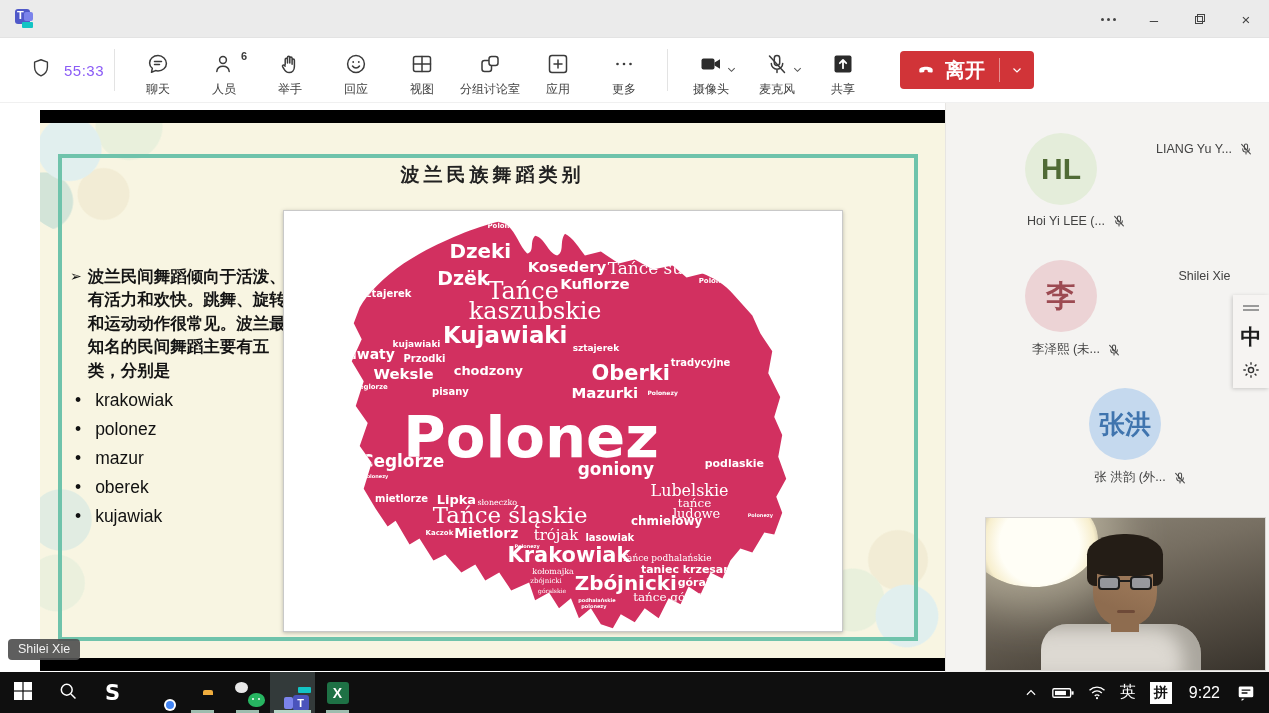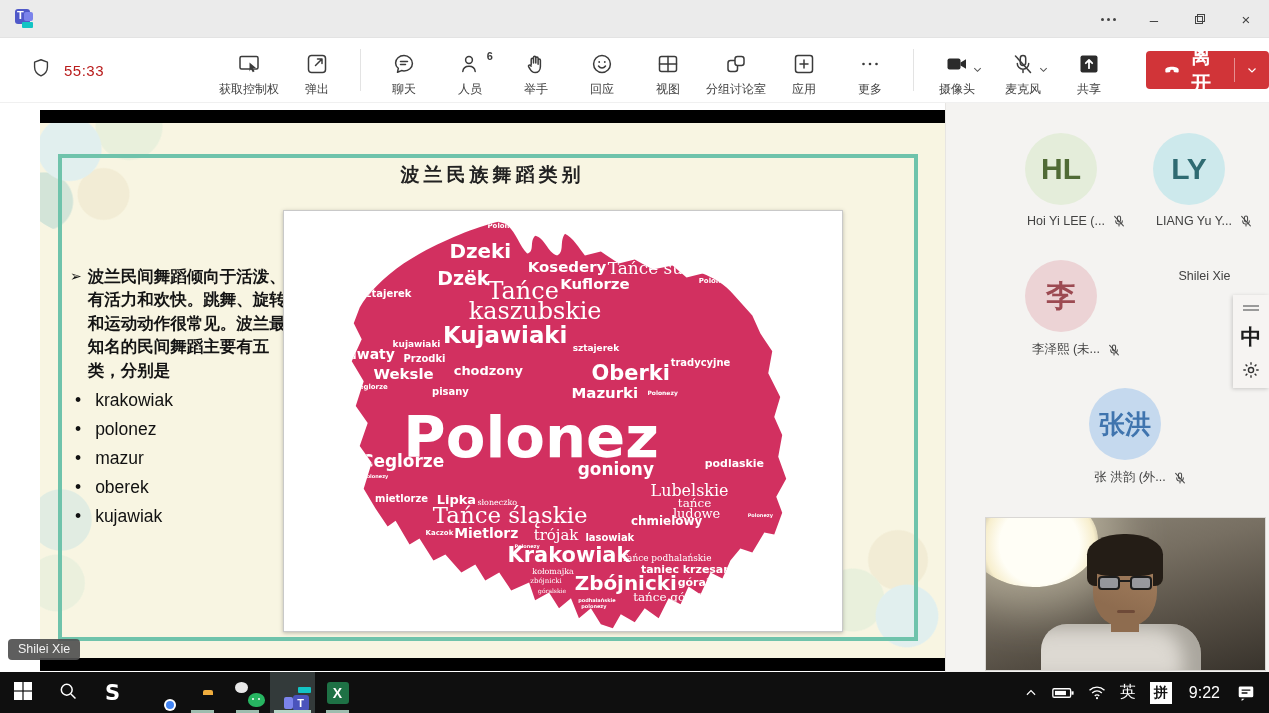--- a/index.html
+++ b/index.html
@@ -17,21 +17,21 @@
   .tb-controls { position:absolute; right:0; top:0; height:38px; display:flex; }
   .tb-btn { width:46px; height:38px; display:flex; align-items:center; justify-content:center; color:#444; font-size:15px; cursor:default; }
   .tb-dots span { width:3px; height:3px; background:#444; border-radius:50%; display:inline-block; margin:0 1.5px; }
   .restore-glyph { position:relative; width:10px; height:10px; }
   .restore-glyph i { position:absolute; left:0; top:2px; width:8px; height:8px; border:1px solid #444; background:#ebebeb; }
   .restore-glyph b { position:absolute; left:2px; top:0; width:8px; height:8px; border:1px solid #444; }
 
   
   .toolbar { position:absolute; left:0; top:38px; width:1269px; height:65px; background:#fff; border-bottom:1px solid #f0f0f0; display:flex; align-items:center; }
   .tbr-left { display:flex; align-items:center; margin-left:30px; }
-  .timer { font-size:15px; color:#b91c1c; margin-left:12px; letter-spacing:.5px; }
+  .timer { font-size:15px; color:#8b5cf6; margin-left:12px; letter-spacing:.5px; }
   .btn-row { display:flex; align-items:flex-start; }
   .mt-btn { display:flex; flex-direction:column; align-items:center; min-width:56px; margin:0 5px; padding-top:7px; cursor:default; position:relative; }
   .mt-btn .ic { height:28px; display:flex; align-items:center; justify-content:center; color:#3b3b3b; position:relative; }
   .mt-btn .lbl { font-size:12px; color:#424242; margin-top:3px; white-space:nowrap; }
   .mt-badge { position:absolute; right:-11px; top:0px; font-size:11px; font-weight:bold; color:#3b3b3b; }
   .mt-chevron { position:absolute; right:-14px; bottom:-1px; color:#555; }
   .tbr-divider { width:1px; height:42px; background:#e3e3e3; margin:0 10px; align-self:center; }
   .group-takecontrol { margin-left:110px; }
   .leave-btn { margin-left:24px; height:38px; background:#d13438; border-radius:4px; display:flex; align-items:center; color:#fff; cursor:default; }
   .leave-main { display:flex; align-items:center; padding:0 14px 0 16px; }
@@ -166,40 +166,20 @@
   </div>
 </div>
 
 <div class="toolbar">
   <div class="tbr-left">
     <span id="shield-slot"><svg width="22" height="22" viewBox="0 0 24 24" fill="none" stroke="#3b3b3b" stroke-width="1.5" stroke-linecap="round" stroke-linejoin="round">
           <path d="M12 3l7 2.6v5.2c0 4.6-2.9 7.9-7 9.7-4.1-1.8-7-5.1-7-9.7V5.6z"></path>
         </svg></span>
     <span class="timer">55:33</span>
   </div>
-  <div class="btn-row group-takecontrol" id="group-left">
-      <div class="mt-btn">
-        <span class="ic">
-          <svg width="24" height="24" viewBox="0 0 24 24" fill="none" stroke="#3b3b3b" stroke-width="1.5" stroke-linecap="round" stroke-linejoin="round">
-            <rect x="3" y="4.5" width="18" height="12.5" rx="1.5"></rect>
-            <path d="M12.5 10.5l6.5 5.5h-3.4l2 3.2-1.8 1-1.9-3.3-1.4 2.6z" fill="#3b3b3b" stroke="none"></path>
-          </svg>
-        </span>
-        <span class="lbl">获取控制权</span>
-      </div>
-      <div class="mt-btn">
-        <span class="ic">
-          <svg width="24" height="24" viewBox="0 0 24 24" fill="none" stroke="#3b3b3b" stroke-width="1.5" stroke-linecap="round" stroke-linejoin="round">
-            <rect x="3.5" y="3.5" width="17" height="17" rx="3"></rect>
-            <path d="M10.5 13.5L17 7M12.5 7H17v4.5"></path>
-          </svg>
-        </span>
-        <span class="lbl">弹出</span>
-      </div>
-    </div>
   <div class="tbr-divider"></div>
   <div class="btn-row" id="group-center">
       <div class="mt-btn">
         <span class="ic">
           <svg width="24" height="24" viewBox="0 0 24 24" fill="none" stroke="#3b3b3b" stroke-width="1.5" stroke-linecap="round" stroke-linejoin="round">
             <path d="M12 3.6c-4.7 0-8.4 3.2-8.4 7.3 0 2.2 1 4.1 2.7 5.4l-.8 4 4-1.7c.8.2 1.6.3 2.5.3 4.7 0 8.4-3.2 8.4-7.3S16.7 3.6 12 3.6z"></path>
             <path d="M8.5 9.5h7M8.5 12.5h5"></path>
           </svg>
         </span>
         <span class="lbl">聊天</span>
@@ -443,23 +423,20 @@
             <span>Hoi Yi LEE (...</span>
             <span class="mic">
               <svg width="14" height="14" viewBox="0 0 24 24" fill="none" stroke="#4a4a4a" stroke-width="1.8" stroke-linecap="round">
                 <rect x="9.3" y="3.5" width="5.4" height="10" rx="2.7"></rect>
                 <path d="M6.3 11.5a5.7 5.7 0 0 0 11.4 0M12 17.2v3.3M4.5 4l15 16.5"></path>
               </svg>
             </span>
           </div>
         </div>
         <div class="ptile" style="left: 178px; top: 30px;">
-          <div class="">
-      <div class="avatar" style="background:#cde9ec;color:#2f6b72;">LY</div>
-    </div>
           <div class="pname">
             <span>LIANG Yu Y...</span>
             <span class="mic">
               <svg width="14" height="14" viewBox="0 0 24 24" fill="none" stroke="#4a4a4a" stroke-width="1.8" stroke-linecap="round">
                 <rect x="9.3" y="3.5" width="5.4" height="10" rx="2.7"></rect>
                 <path d="M6.3 11.5a5.7 5.7 0 0 0 11.4 0M12 17.2v3.3M4.5 4l15 16.5"></path>
               </svg>
             </span>
           </div>
         </div>

